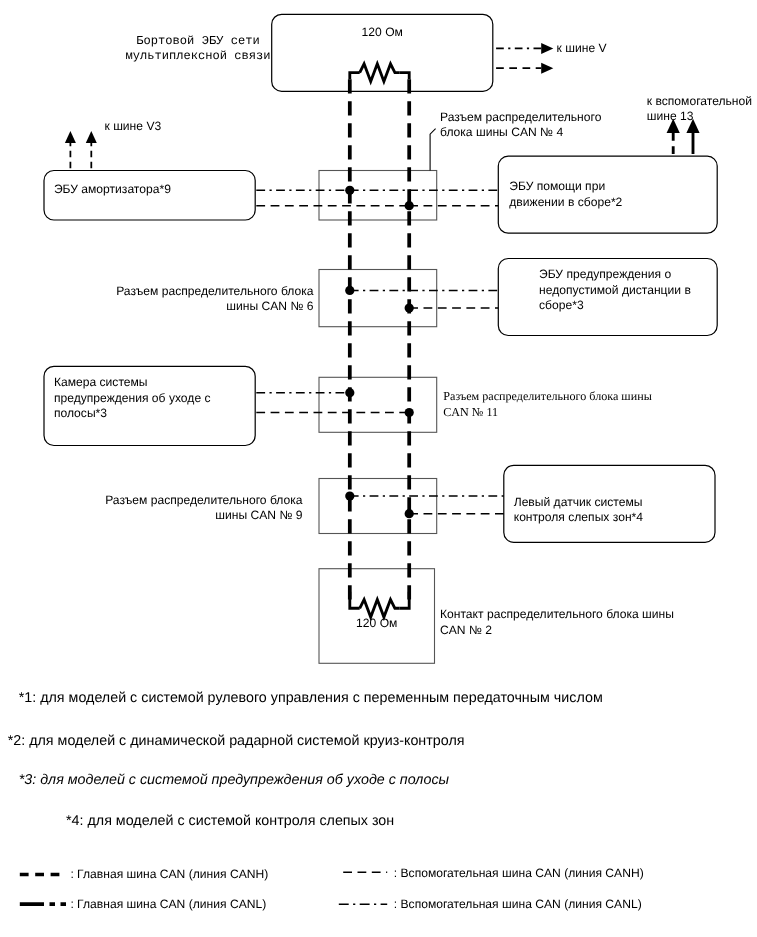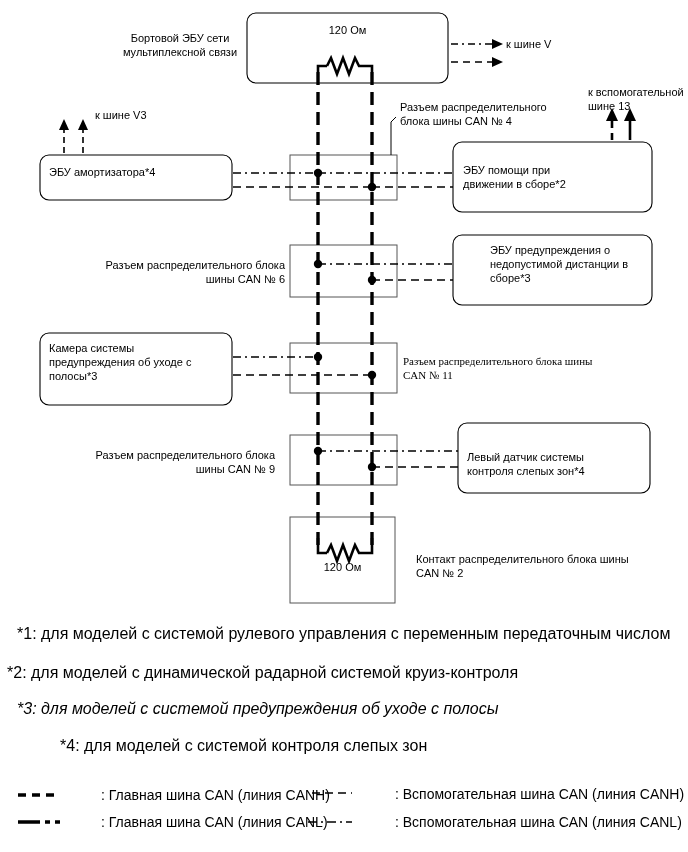--- a/index.html
+++ b/index.html
@@ -4,22 +4,22 @@
 <style>
   html,body{margin:0;padding:0;}
   body{
     width:688px;height:852px;background:#ffffff;
     font-family:"Liberation Sans","DejaVu Sans",sans-serif;
     color:#000;overflow:hidden;position:relative;
   }
   #diagram{position:absolute;left:0;top:0;width:688px;height:852px;}
   .lbl{position:absolute;font-size:11px;line-height:14px;color:#000;white-space:pre;}
   .lbl.c{text-align:center;}
-  .note{position:absolute;font-size:16px;line-height:14px;color:#000;white-space:pre;}
-  .legend-txt{position:absolute;font-size:14px;line-height:14px;color:#000;white-space:pre;margin-left:37px;}
+  .note{position:absolute;font-size:13px;line-height:14px;color:#000;white-space:pre;}
+  .legend-txt{position:absolute;font-size:11px;line-height:14px;color:#000;white-space:pre;}
   svg{display:block;}
 </style>
 </head>
 <body>
 
 <svg id="diagram" viewBox="0 0 688 852" width="688" height="852">
 
   <rect x="247" y="13" width="201" height="70" rx="9" ry="9" fill="none" stroke="#000" stroke-width="1.1"></rect>
 
   <rect x="40" y="155" width="192" height="45" rx="9" ry="9" fill="none" stroke="#000" stroke-width="1.1"></rect>
@@ -90,34 +90,34 @@
   <circle cx="372" cy="467" r="4.2" fill="#000"></circle>
 
   <line x1="18" y1="795" x2="60" y2="795" stroke="#000" stroke-width="3.4" stroke-dasharray="8,6"></line>
   <line x1="18" y1="822" x2="60" y2="822" stroke="#000" stroke-width="3.4" stroke-dasharray="22,5,5,5,2,0"></line>
   <line x1="312" y1="793" x2="352" y2="793" stroke="#000" stroke-width="1.3" stroke-dasharray="8,5"></line>
   <line x1="308" y1="822" x2="352" y2="822" stroke="#000" stroke-width="1.3" stroke-dasharray="9,4,2,4,9,4,2,4"></line>
 </svg>
 
 <div class="lbl c" style="left:247px;top:23px;width:201px;">120 Ом</div>
 
-<div class="lbl c" style="left:110px;top:31px;width:140px;">Бортовой ЭБУ сети
+<div class="lbl c" style="left:110px;top:31px;width:140px;font-family:Liberation Mono, monospace;">Бортовой ЭБУ сети
 мультиплексной связи</div>
 
 <div class="lbl" style="left:506px;top:37px;">к шине V</div>
 
 <div class="lbl" style="left:588px;top:85px;">к вспомогательной
 шине 13</div>
 
 <div class="lbl" style="left:95px;top:108px;">к шине V3</div>
 
 <div class="lbl" style="left:400px;top:100px;">Разъем распределительного
 блока шины CAN № 4</div>
 
-<div class="lbl" style="left:49px;top:165px;">ЭБУ амортизатора*4</div>
+<div class="lbl" style="left:49px;top:165px;">ЭБУ амортизатора*9</div>
 
 <div class="lbl" style="left:463px;top:163px;">ЭБУ помощи при
 движении в сборе*2</div>
 
 <div class="lbl" style="left:90px;top:258px;width:195px;text-align:right;">Разъем распределительного блока
 шины CAN № 6</div>
 
 <div class="lbl" style="left:490px;top:243px;">ЭБУ предупреждения о
 недопустимой дистанции в
 сборе*3</div>
@@ -130,21 +130,21 @@
 CAN № 11</div>
 
 <div class="lbl" style="left:80px;top:448px;width:195px;text-align:right;">Разъем распределительного блока
 шины CAN № 9</div>
 
 <div class="lbl" style="left:467px;top:450px;">Левый датчик системы
 контроля слепых зон*4</div>
 
 <div class="lbl c" style="left:290px;top:560px;width:105px;">120 Ом</div>
 
-<div class="lbl" style="left:400px;top:552px;margin-left:16px;">Контакт распределительного блока шины
+<div class="lbl" style="left:400px;top:552px;">Контакт распределительного блока шины
 CAN № 2</div>
 
 <div class="note" style="left:17px;top:627px;">*1: для моделей с системой рулевого управления с переменным передаточным числом</div>
 <div class="note" style="left:7px;top:666px;">*2: для моделей с динамической радарной системой круиз-контроля</div>
 <div class="note" style="left:17px;top:702px;font-style:italic;">*3: для моделей с системой предупреждения об уходе с полосы</div>
 <div class="note" style="left:17px;top:739px;margin-left:43px;">*4: для моделей с системой контроля слепых зон</div>
 
 <div class="legend-txt" style="left:64px;top:788px;">: Главная шина CAN (линия CANH)</div>
 <div class="legend-txt" style="left:64px;top:815px;">: Главная шина CAN (линия CANL)</div>
 <div class="legend-txt" style="left:358px;top:787px;">: Вспомогательная шина CAN (линия CANH)</div>

